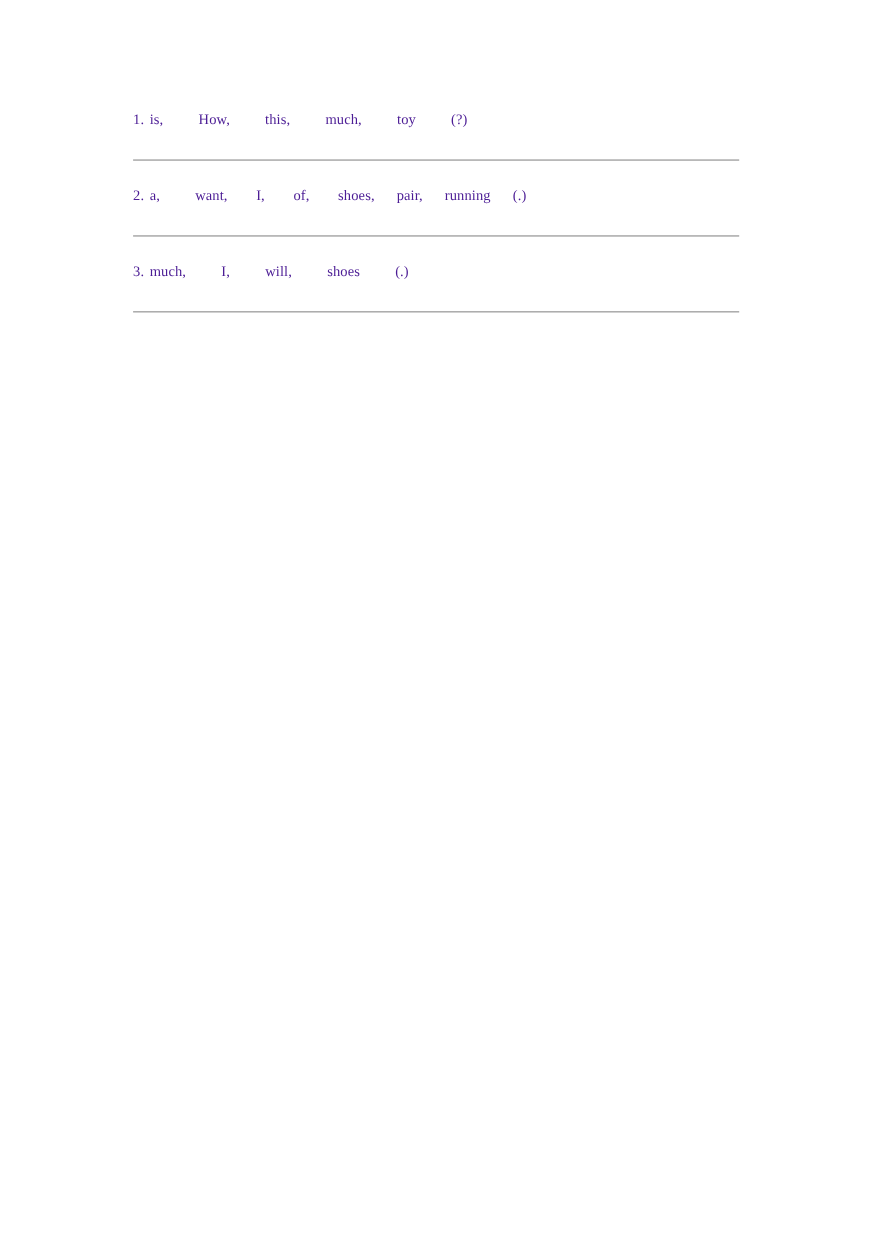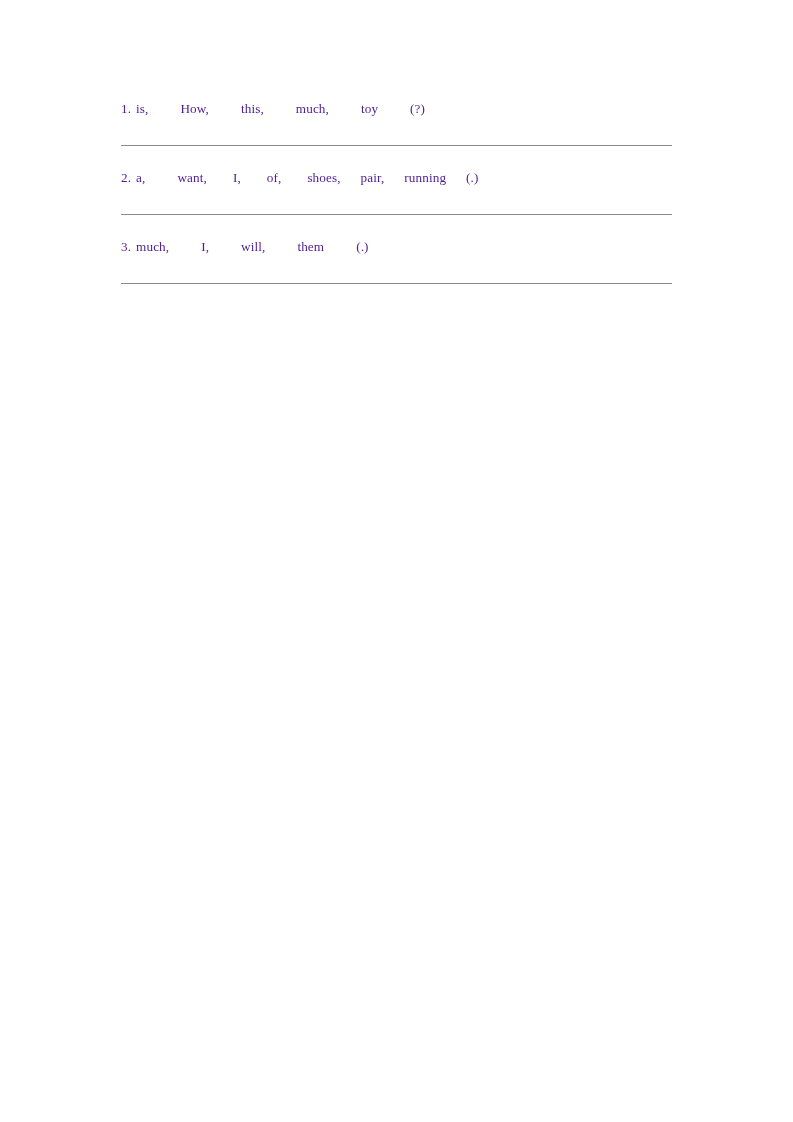--- a/index.html
+++ b/index.html
@@ -95,20 +95,20 @@
       <div class="item-line">
         <span class="num">2.</span><span class="g-xs"></span><span class="word">a,</span><span class="g-xl"></span><span class="word">want,</span><span class="g-lg"></span><span class="word">I,</span><span class="g-lg"></span><span class="word">of,</span><span class="g-lg"></span><span class="word">shoes,</span><span class="g-md"></span><span class="word">pair,</span><span class="g-md"></span><span class="word">running</span><span class="g-md"></span><span class="word">(.)</span>
       </div>
       <div class="spacer-above-rule"></div>
       <hr class="rule">
       <div class="spacer-below-rule"></div>
     </div>
 
     <div class="item">
       <div class="item-line">
-        <span class="num">3.</span><span class="g-xs"></span><span class="word">much,</span><span class="g-xl"></span><span class="word">I,</span><span class="g-xl"></span><span class="word">will,</span><span class="g-xl"></span><span class="word">them</span><span class="g-xl"></span><span class="word">(.)</span>
+        <span class="num">3.</span><span class="g-xs"></span><span class="word">much,</span><span class="g-xl"></span><span class="word">I,</span><span class="g-xl"></span><span class="word">will,</span><span class="g-xl"></span><span class="word">shoes</span><span class="g-xl"></span><span class="word">(.)</span>
       </div>
       <div class="spacer-above-rule"></div>
       <hr class="rule">
     </div>
 
   </div>
 </div>
 
 </body></html>

